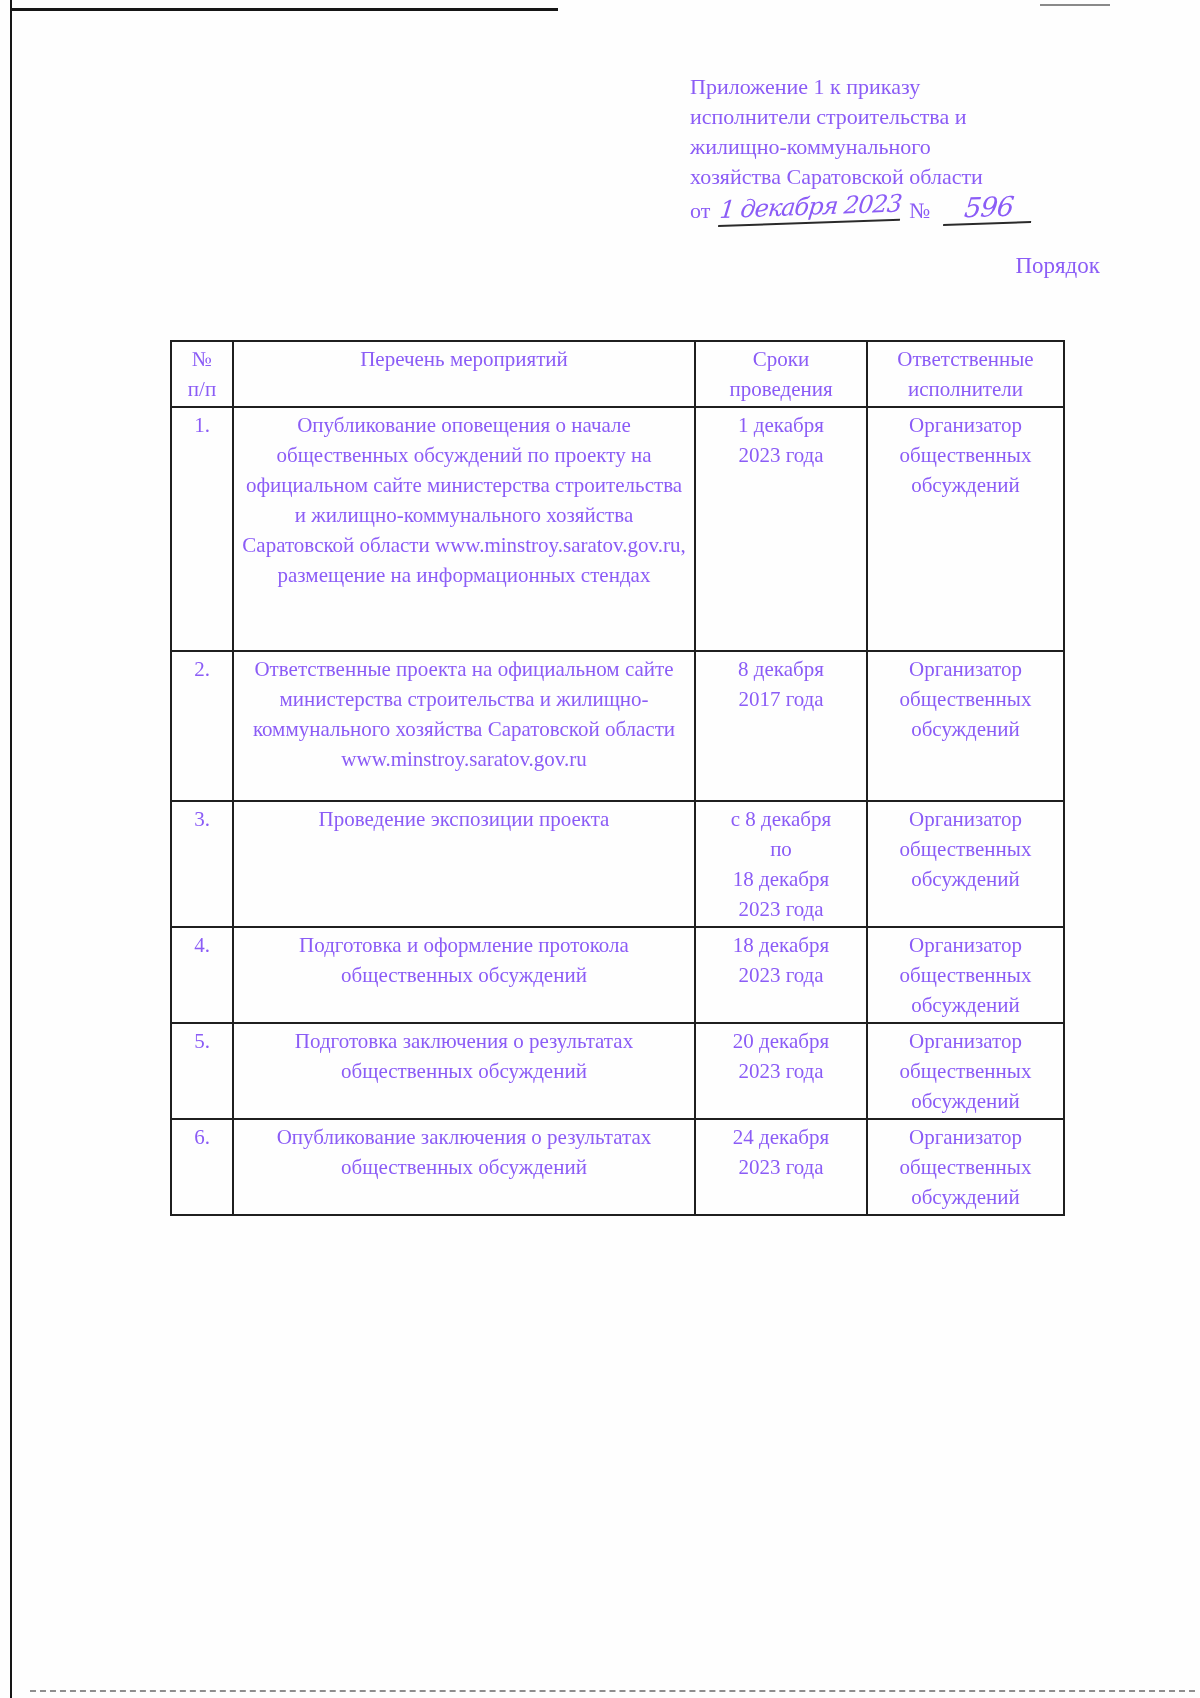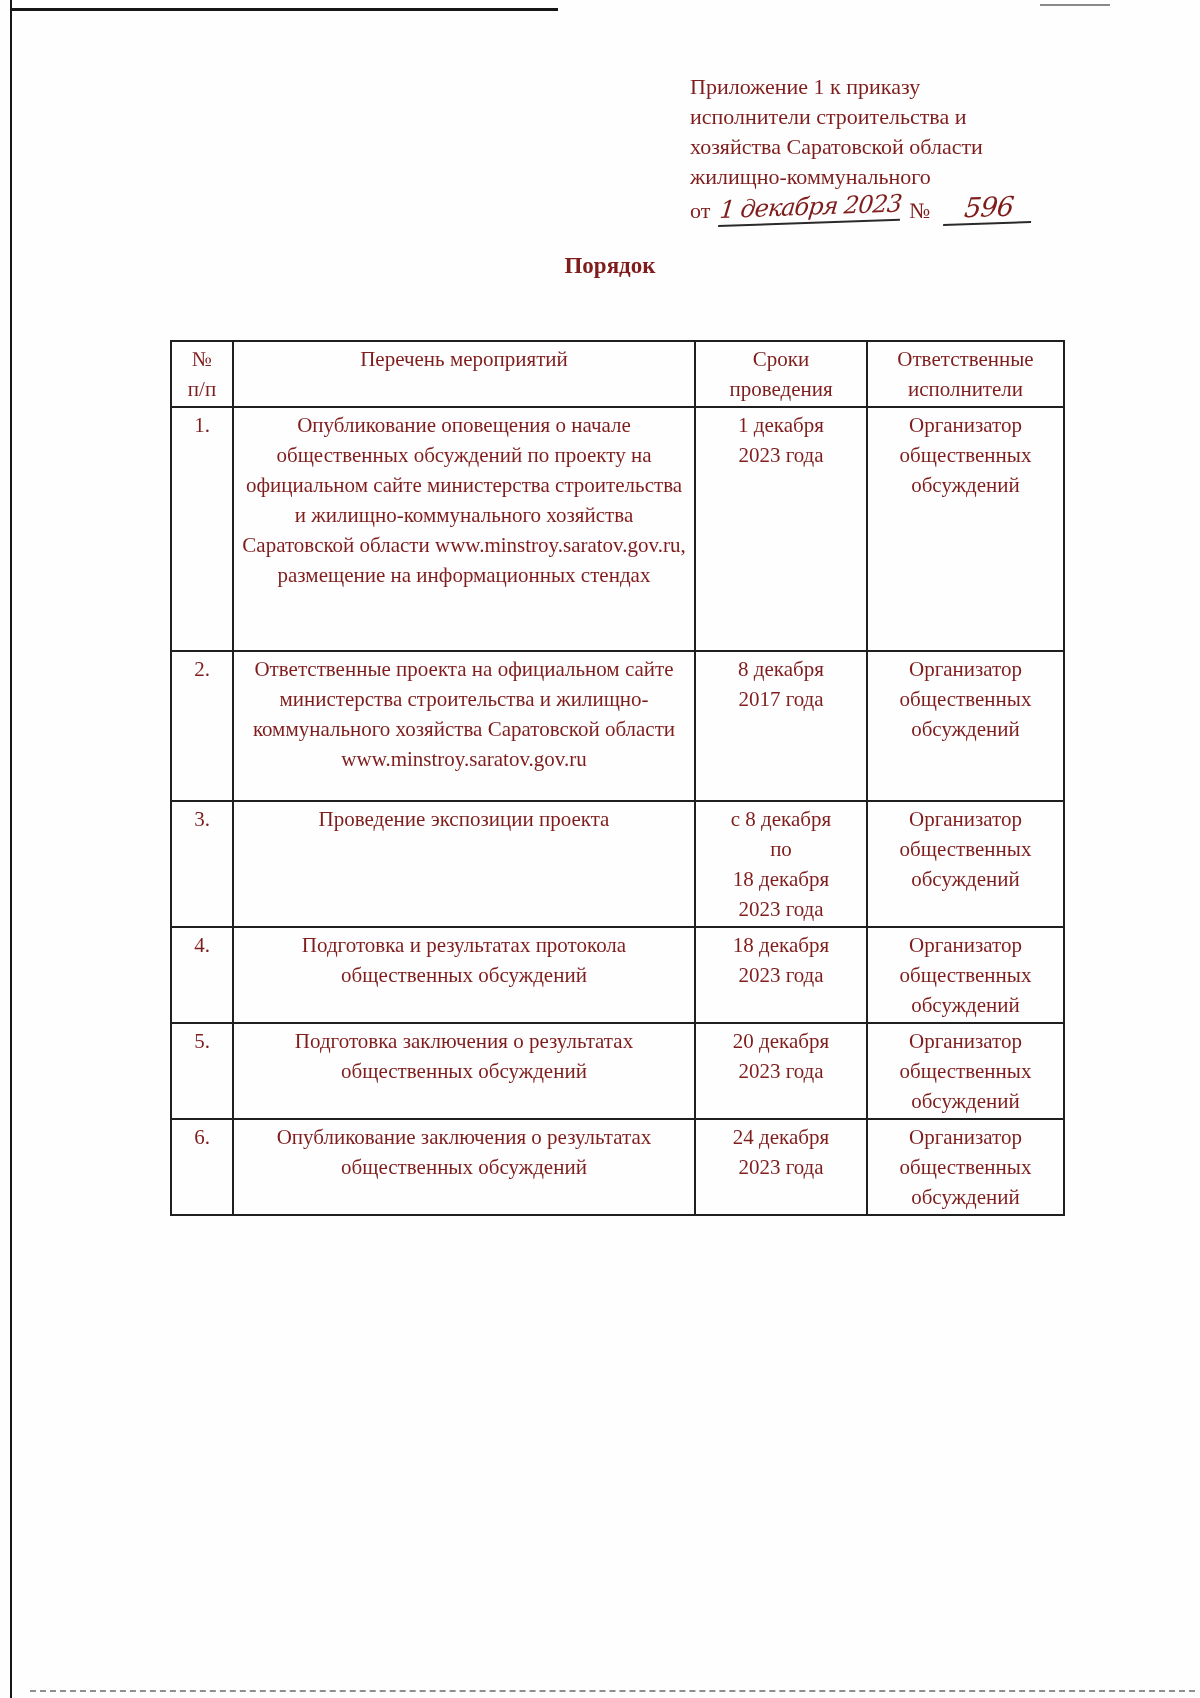--- a/index.html
+++ b/index.html
@@ -1,21 +1,21 @@
 <!DOCTYPE html>
 <html><head>
 <meta charset="utf-8">
 <style>
   html, body { margin: 0; padding: 0; background: #ffffff; }
   .page {
     position: relative;
     width: 1200px;
     height: 1698px;
     background: #fefefe;
-    color: #7f1d1d;
+    color: #8b5cf6;
     font-family: "Liberation Serif", "DejaVu Serif", serif;
     overflow: hidden;
   }
   
   .border-left   { position: absolute; left: 10px; top: 0; width: 2px; height: 1698px; background: #161616; }
   .border-top    { position: absolute; left: 12px; top: 8px; width: 546px; height: 3px; background: #161616; }
   .border-top-right { position: absolute; left: 1040px; top: 4px; width: 70px; height: 2px; background: #8a8a8a; }
   .border-bottom { position: absolute; left: 30px; top: 1690px; width: 1165px; height: 0; border-top: 2px dashed #8f8f8f; }
 
   
@@ -39,22 +39,22 @@
   .hw.underline { border-bottom: 2px solid #2a2a2a; text-align: center; }
   .hw-date { font-size: 24px; min-width: 168px; margin: 0 4px 0 2px; }
   .hw-num  { font-size: 27px; min-width: 88px;  margin-left: 8px; }
 
   
   .title {
     position: absolute;
     left: 120px;
     top: 250px;
     width: 980px;
-    text-align: center;
-    font-weight: bold;
+    text-align: right;
+    font-weight: normal;
     font-size: 23px;
     line-height: 32px;
   }
 
   
   table.schedule {
     position: absolute;
     left: 170px;
     top: 340px;
     width: 893px;
@@ -86,22 +86,22 @@
 <div class="page">
 
   <div class="border-left"></div>
   <div class="border-top"></div>
   <div class="border-top-right"></div>
   <div class="border-bottom"></div>
 
   <div class="appendix">
     <div>Приложение 1 к приказу</div>
     <div>исполнители строительства и</div>
+    <div>жилищно-коммунального</div>
     <div>хозяйства Саратовской области</div>
-    <div>жилищно-коммунального</div>
     <div class="date-line">
       <span>от</span>
       <span class="hw underline hw-date">1 декабря 2023</span>
       <span>№</span>
       <span class="hw underline hw-num">596</span>
     </div>
   </div>
 
   <div class="title">
     <div>Порядок</div>
@@ -150,21 +150,21 @@
         <td class="pre">с 8 декабря
 по
 18 декабря
 2023 года</td>
         <td class="pre">Организатор
 общественных
 обсуждений</td>
       </tr>
       <tr class="r4">
         <td>4.</td>
-        <td>Подготовка и результатах протокола общественных обсуждений</td>
+        <td>Подготовка и оформление протокола общественных обсуждений</td>
         <td class="pre">18 декабря
 2023 года</td>
         <td class="pre">Организатор
 общественных
 обсуждений</td>
       </tr>
       <tr class="r5">
         <td>5.</td>
         <td>Подготовка заключения о результатах общественных обсуждений</td>
         <td class="pre">20 декабря

